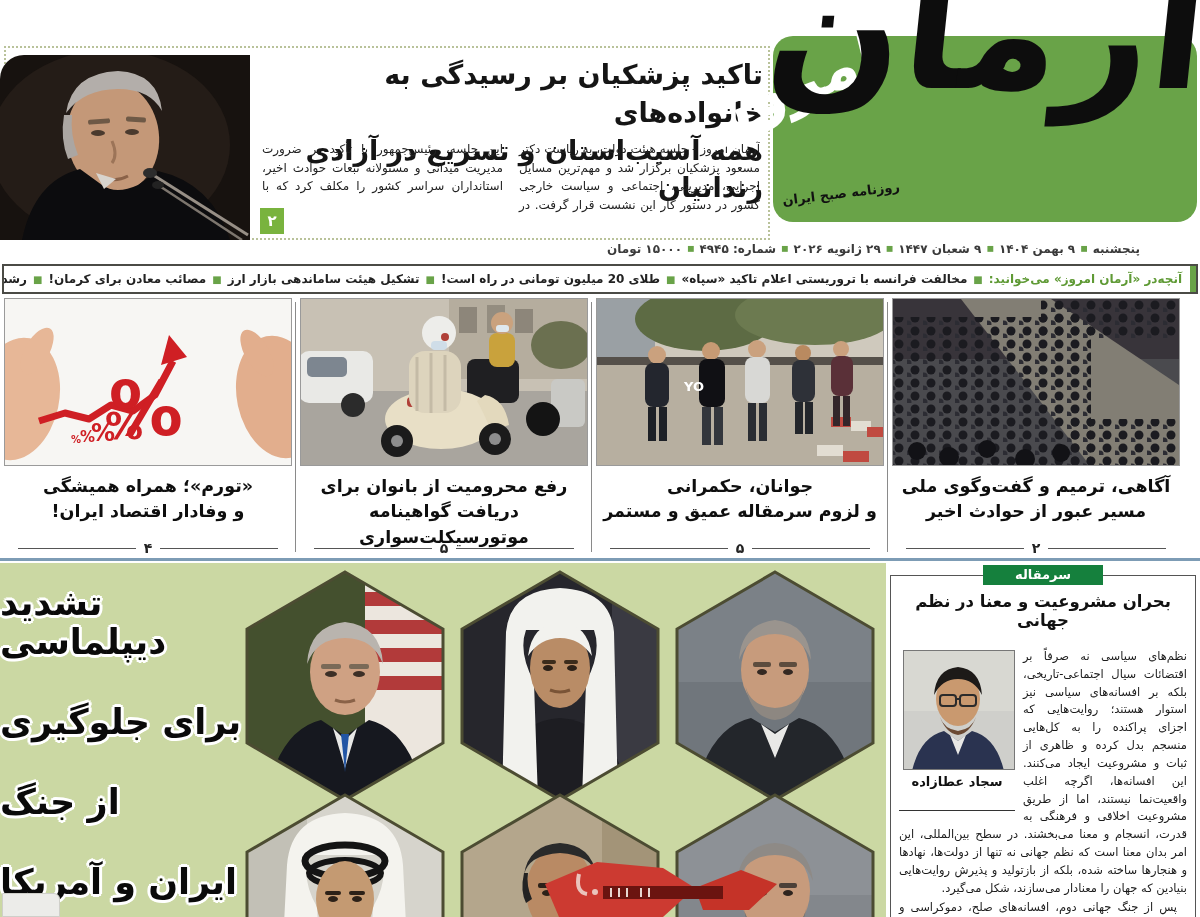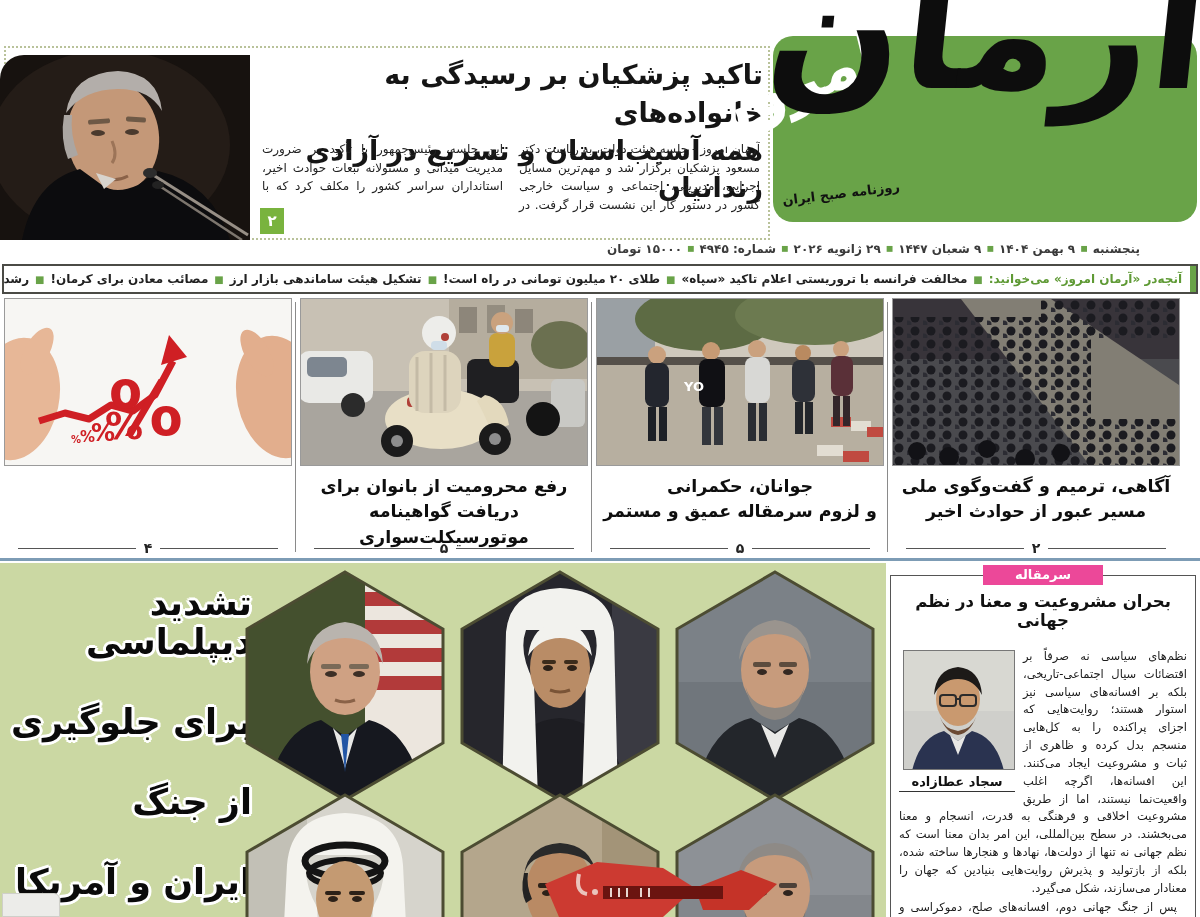--- a/index.html
+++ b/index.html
@@ -90,47 +90,47 @@
   .section-divider{
     position:absolute; left:0; top:558px; width:1200px; height:3px; background:#7d9cb5;
   }
   
   .bottom-green{
     position:absolute; left:0; top:563px; width:886px; height:354px; background:#cbd8a3;
   }
   .main-headline{
     position:absolute; left:0; top:578px; width:252px; height:330px;
     display:flex; flex-direction:column; justify-content:space-between;
-    text-align:right; font-size:35px; font-weight:bold; color:#0a0a0a;
+    text-align:left; font-size:35px; font-weight:bold; color:#0a0a0a;
     line-height:1.1; padding:6px 0;
   }
   .main-headline span{
     text-shadow:3px 0 0 #fff,-3px 0 0 #fff,0 3px 0 #fff,0 -3px 0 #fff,
       2px 2px 0 #fff,-2px -2px 0 #fff,2px -2px 0 #fff,-2px 2px 0 #fff;
   }
   .hexgrid{ position:absolute; left:245px; top:565px; width:640px; height:352px; }
   
   .editorial{
     position:absolute; right:2px; top:563px; width:310px; height:354px; background:#fff;
   }
   .editorial-header{
-    position:absolute; right:95px; top:2px; width:120px; height:20px; background:#ec4899;
+    position:absolute; right:95px; top:2px; width:120px; height:20px; background:#15803d;
     color:#fff; font-size:13px; font-weight:bold; text-align:center; line-height:20px;
     z-index:2;
   }
   .editorial-box{
     position:absolute; left:2px; right:2px; top:12px; bottom:0;
     border:1px solid #555; border-bottom:none; padding:16px 8px 0 8px; overflow:hidden;
   }
   .editorial-title{
     text-align:center; font-size:16.5px; font-weight:bold; color:#111; margin-bottom:18px;
   }
   .author-block{ float:left; width:116px; margin:2px 8px 4px 0; text-align:center; }
   .author-photo{ width:112px; height:120px; border:1px solid #777; overflow:hidden; background:#d8d8d4;}
-  .author-name{ font-size:13px; font-weight:bold; color:#111; padding:4px 0 2px 0; border-bottom:1.5px solid #333; }
+  .author-name{ font-size:13px; font-weight:bold; color:#111; padding:4px 0 21px 0; border-bottom:1.5px solid #333; }
   .editorial-body{ font-size:11.5px; line-height:1.55; color:#1c1c1c; text-align:justify; }
   .editorial-body p+p{ text-indent:10px; margin-top:2px; }
   
   .watermark{ position:absolute; left:545px; top:858px; width:250px; height:59px; pointer-events:none; }
   .corner-tab{
     position:absolute; left:2px; bottom:0; width:58px; height:24px; background:#ecece9;
     border:1px solid #cfcfc9; border-radius:0 6px 0 0; font-size:7px; color:#999;
     display:flex; align-items:center; justify-content:center;
   }
 </style>
@@ -186,21 +186,21 @@
   <div class="dateline">
     <span>پنجشنبه</span><span class="sep">◼</span><span>۹ بهمن ۱۴۰۴</span><span class="sep">◼</span><span>۹ شعبان ۱۴۴۷</span><span class="sep">◼</span><span>۲۹ ژانویه ۲۰۲۶</span><span class="sep">◼</span><span>شماره: ۴۹۴۵</span><span class="sep">◼</span><span>۱۵۰۰۰ تومان</span>
   </div>
 
   <div class="ticker">
     <div class="ticker-accent"></div>
     <span class="ticker-label">آنچه‌در «آرمان امروز» می‌خوانید:</span>
     <span class="bullet">■</span>
     <span class="ticker-item">مخالفت فرانسه با تروریستی اعلام تاکید «سپاه»</span>
     <span class="bullet">■</span>
-    <span class="ticker-item">طلای ۲۰ میلیون تومانی در راه است!</span>
+    <span class="ticker-item">طلای 20 میلیون تومانی در راه است!</span>
     <span class="bullet">■</span>
     <span class="ticker-item">تشکیل هیئت ساماندهی بازار ارز</span>
     <span class="bullet">■</span>
     <span class="ticker-item">مصائب معادن برای کرمان!</span>
     <span class="bullet">■</span>
     <span class="ticker-item">رشد تولید و صادرات نفت با وجود رکود اقتصاد</span>
 
   </div>
 
   <div class="strip">
@@ -217,20 +217,24 @@
           <ellipse cx="276" cy="98" rx="42" ry="62" fill="#e2ae8d" transform="rotate(-12 276 98)"></ellipse>
           <ellipse cx="254" cy="54" rx="12" ry="26" fill="#e2ae8d" transform="rotate(-30 254 54)"></ellipse>
           <polyline points="36,122 62,114 86,120 108,106 130,112 152,96 170,62" fill="none" stroke="#cf1f24" stroke-width="7" stroke-linejoin="round"></polyline>
           <polygon points="158,66 184,58 166,36" fill="#cf1f24"></polygon>
           <text x="180" y="136" font-size="74" font-weight="bold" fill="#cf1f24" font-family="DejaVu Sans">%</text>
           <text x="140" y="140" font-size="38" font-weight="bold" fill="#cf1f24" font-family="DejaVu Sans">%</text>
           <text x="112" y="142" font-size="24" font-weight="bold" fill="#cf1f24" font-family="DejaVu Sans">%</text>
           <text x="92" y="143" font-size="15" font-weight="bold" fill="#cf1f24" font-family="DejaVu Sans">%</text>
           <text x="78" y="144" font-size="10" font-weight="bold" fill="#cf1f24" font-family="DejaVu Sans">%</text>
         </svg>
+      </div>
+      <div class="strip-caption">
+        <div>«تورم»؛ همراه همیشگی</div>
+        <div>و وفادار اقتصاد ایران!</div>
       </div>
       <div class="strip-pageline">
         <span>۴</span>
       </div>
     </div>
 
     <div class="strip-col" style="left:300px">
       <div class="strip-photo">
         <svg width="288" height="168" viewBox="0 0 288 168">
           <rect width="288" height="168" fill="#c8c1b4"></rect>

